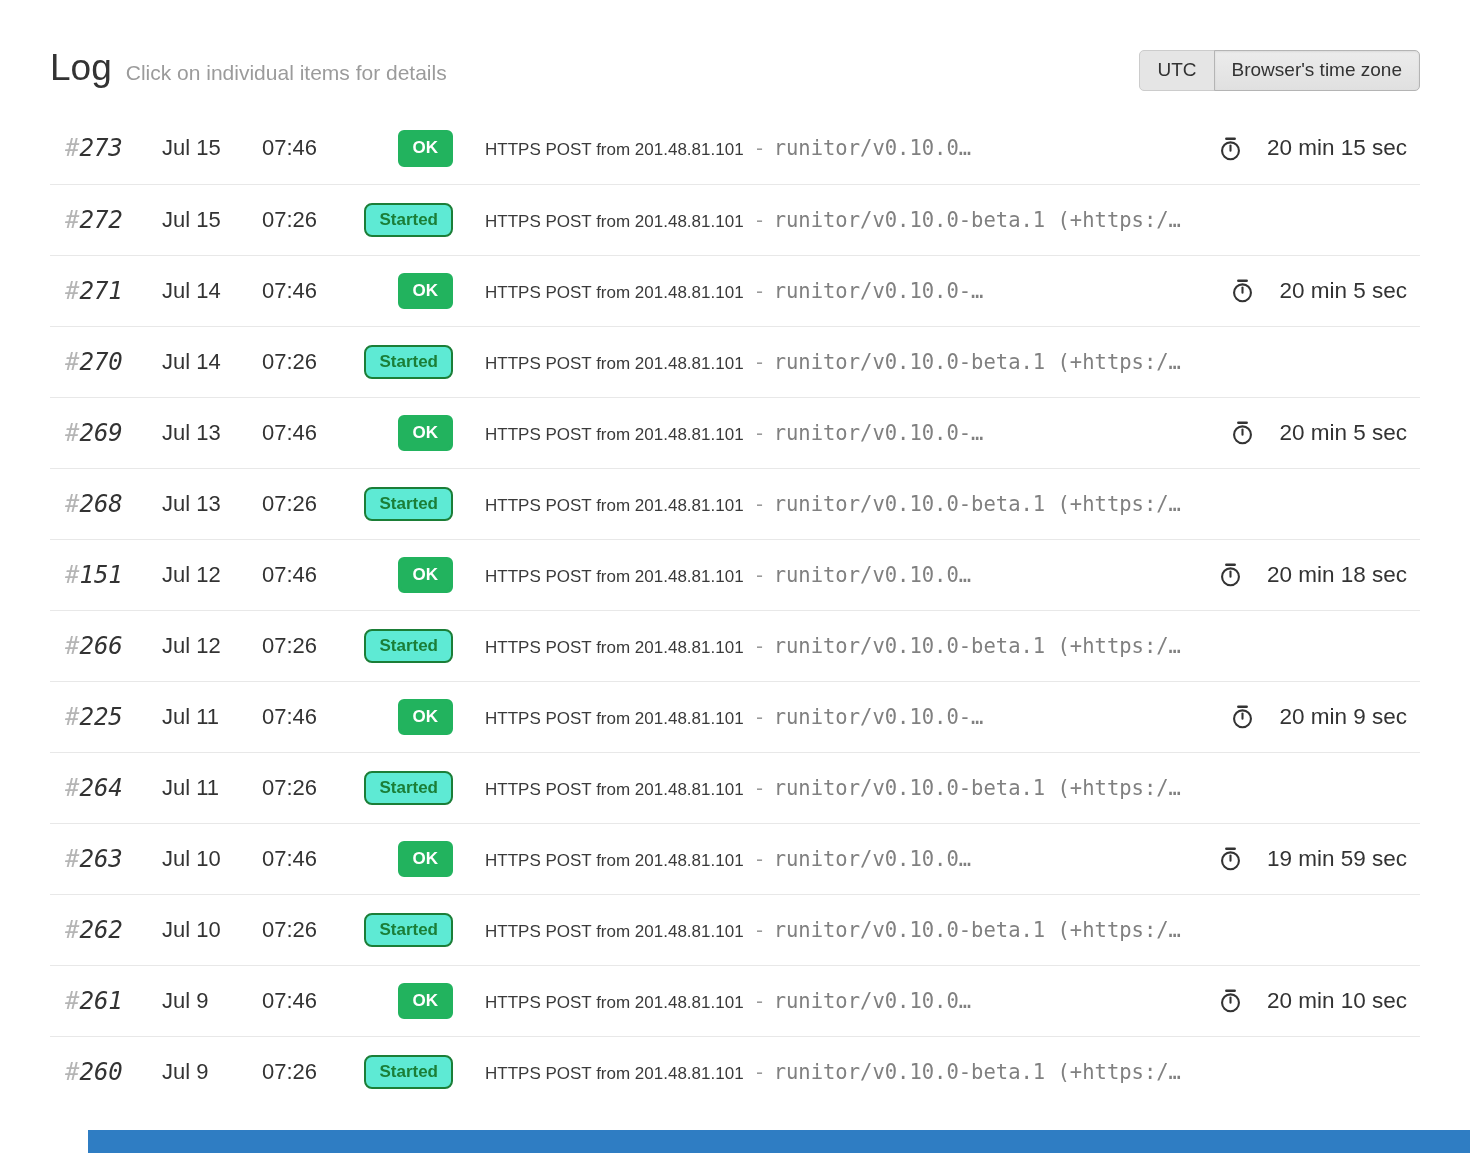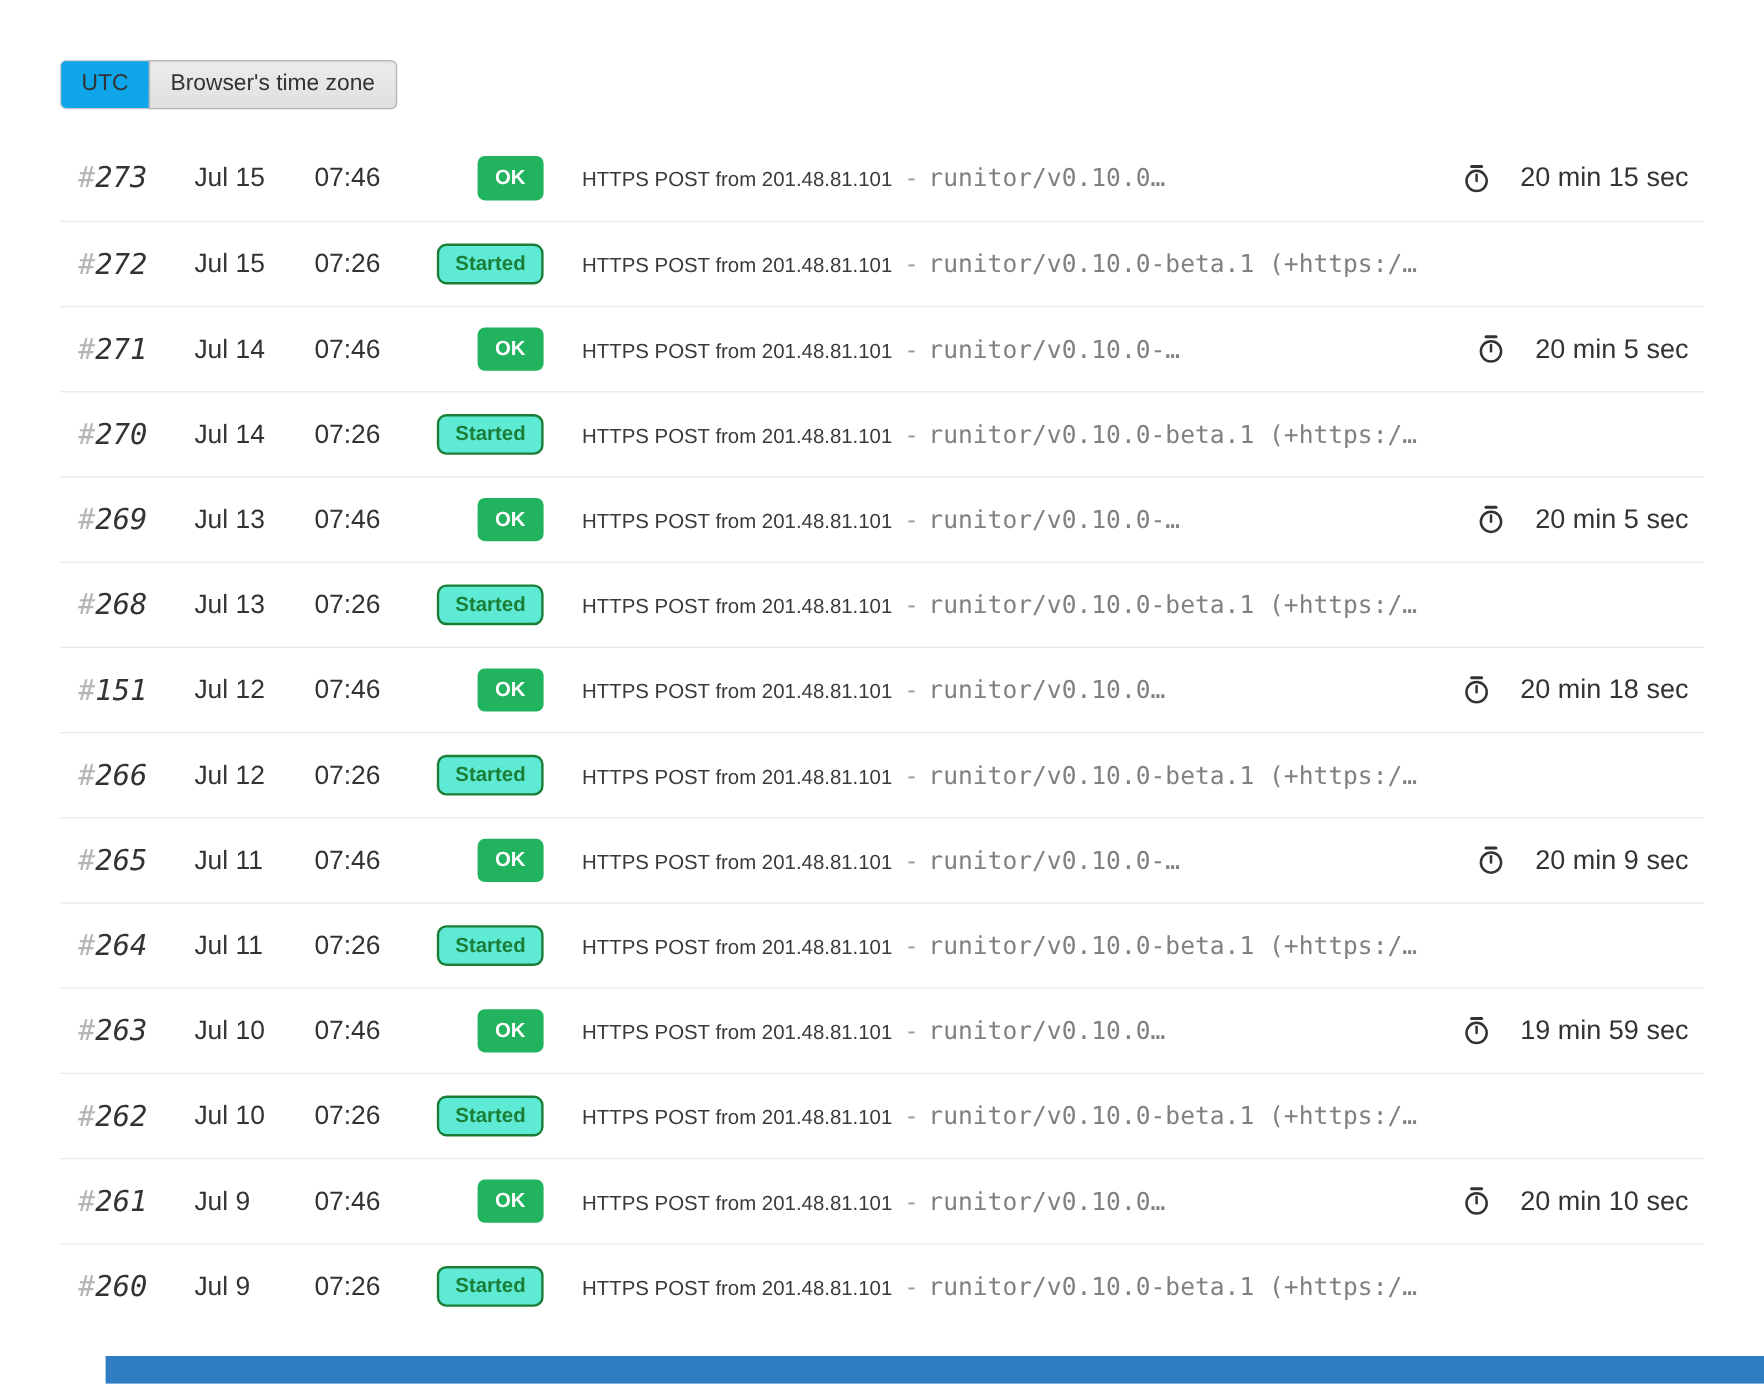--- a/index.html
+++ b/index.html
@@ -8,21 +8,21 @@
   .page { position: relative; width: 1470px; height: 1156px; padding: 0 50px; }
 
   
   .header { display: flex; align-items: flex-start; justify-content: space-between; padding-top: 48px; }
   .title-wrap { display: flex; align-items: baseline; }
   .page-title { font-size: 37px; font-weight: 400; color: #333; line-height: 1.1; }
   .page-subtitle { font-size: 21px; color: #9b9b9b; margin-left: 14px; }
 
   .tz-toggle { display: flex; margin-top: 2px; }
   .tz-btn { font-family: "Liberation Sans", sans-serif; font-size: 19px; color: #333;
-    background: #0ea5e9; border: 1px solid #cccccc; padding: 9px 17px; cursor: pointer; line-height: 1.1; }
+    background: #e5e5e5; border: 1px solid #cccccc; padding: 9px 17px; cursor: pointer; line-height: 1.1; }
   .tz-btn:first-child { border-radius: 5px 0 0 5px; }
   .tz-btn:last-child { border-radius: 0 5px 5px 0; margin-left: -1px; }
   .tz-btn.active { background: linear-gradient(#ececec, #e0e0e0); border-color: #b4b4b4;
     box-shadow: inset 0 1px 2px rgba(0,0,0,0.08); }
 
   
   .log-table { margin-top: 22px; }
   .row { display: flex; align-items: center; height: 71px; padding: 0 13px 0 15px; cursor: pointer; }
   .row + .row { border-top: 1px solid #e8e8e8; }
   .cell { flex: none; }
@@ -47,20 +47,24 @@
 
   
   .bottom-bar { position: absolute; left: 88px; right: 0; bottom: 3px; height: 23px; }
 </style>
 </head>
 <body>
 
 <div class="page">
 
   <div class="header">
+    <div class="title-wrap">
+      <span class="page-title">Log</span>
+      <span class="page-subtitle">Click on individual items for details</span>
+    </div>
     <div class="tz-toggle">
       <button class="tz-btn">UTC</button>
       <button class="tz-btn active">Browser's time zone</button>
     </div>
   </div>
 
   <div class="log-table" id="log-table">
   <div class="row">
     <span class="cell num"><span class="hash">#</span><span class="n">273</span></span>
     <span class="cell date">Jul 15</span>
@@ -187,21 +191,21 @@
     <span class="cell badge-cell">
       <span class="badge started" style="color: rgb(27, 126, 55); border-color: rgb(27, 126, 55);">Started</span>
     </span>
     <span class="cell desc">
       <span class="main">HTTPS POST from 201.48.81.101</span><span class="sep">-</span><span class="mono">runitor/v0.10.0-beta.1 (+https:/…</span>
     </span>
 
   </div>
 
   <div class="row">
-    <span class="cell num"><span class="hash">#</span><span class="n">265</span></span>
+    <span class="cell num"><span class="hash">#</span><span class="n">225</span></span>
     <span class="cell date">Jul 11</span>
     <span class="cell time">07:46</span>
     <span class="cell badge-cell">
       <span class="badge ok" style="background: rgb(34, 179, 94); border-color: rgb(34, 179, 94);">OK</span>
     </span>
     <span class="cell desc">
       <span class="main">HTTPS POST from 201.48.81.101</span><span class="sep">-</span><span class="mono">runitor/v0.10.0-…</span>
     </span>
     <span class="cell duration">
       <svg width="25" height="25" viewBox="0 0 24 24" fill="none" stroke="#333333" stroke-width="2" stroke-linecap="round">

